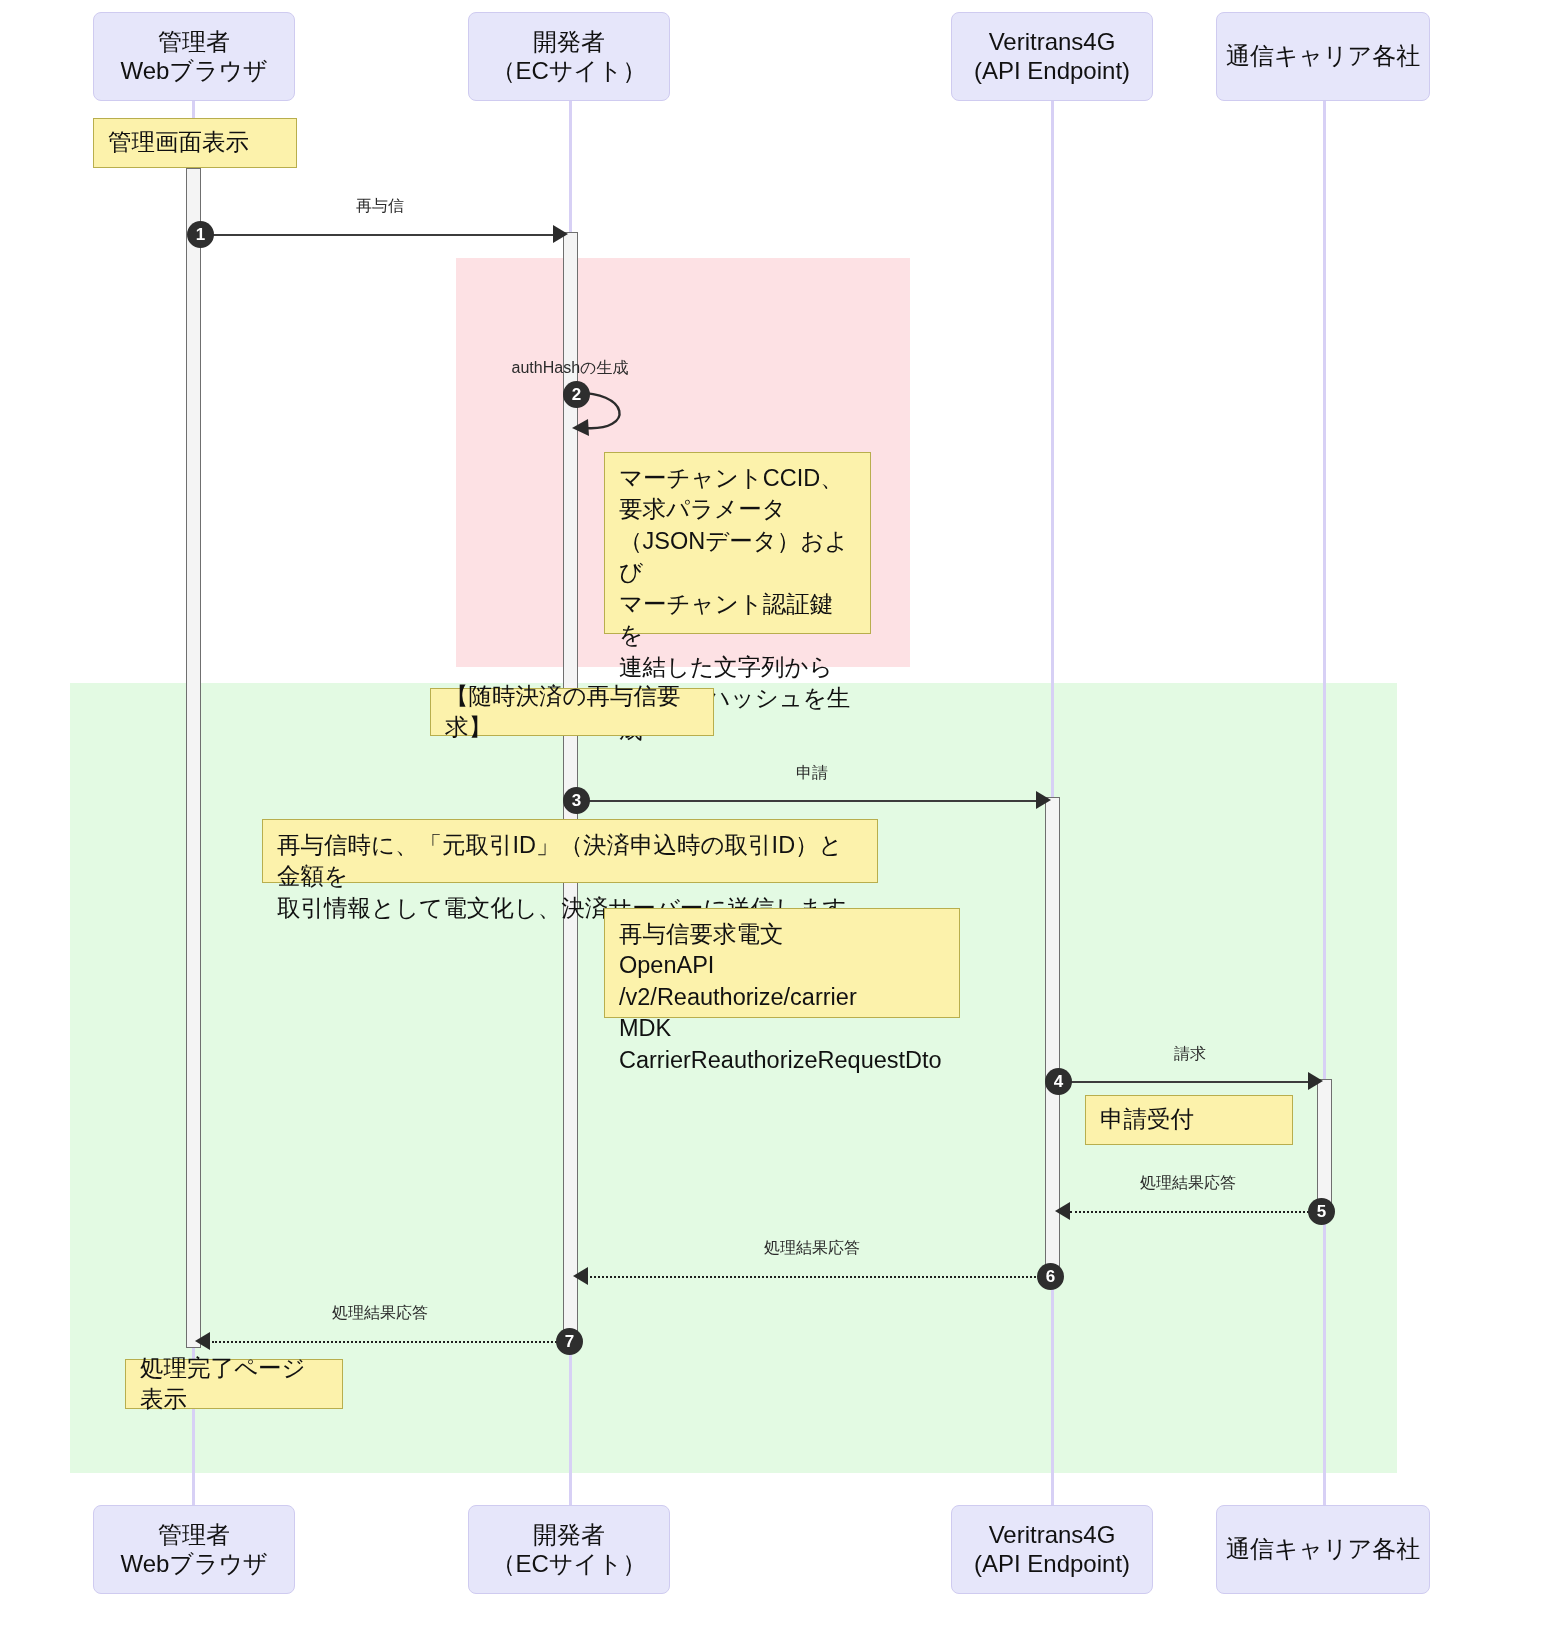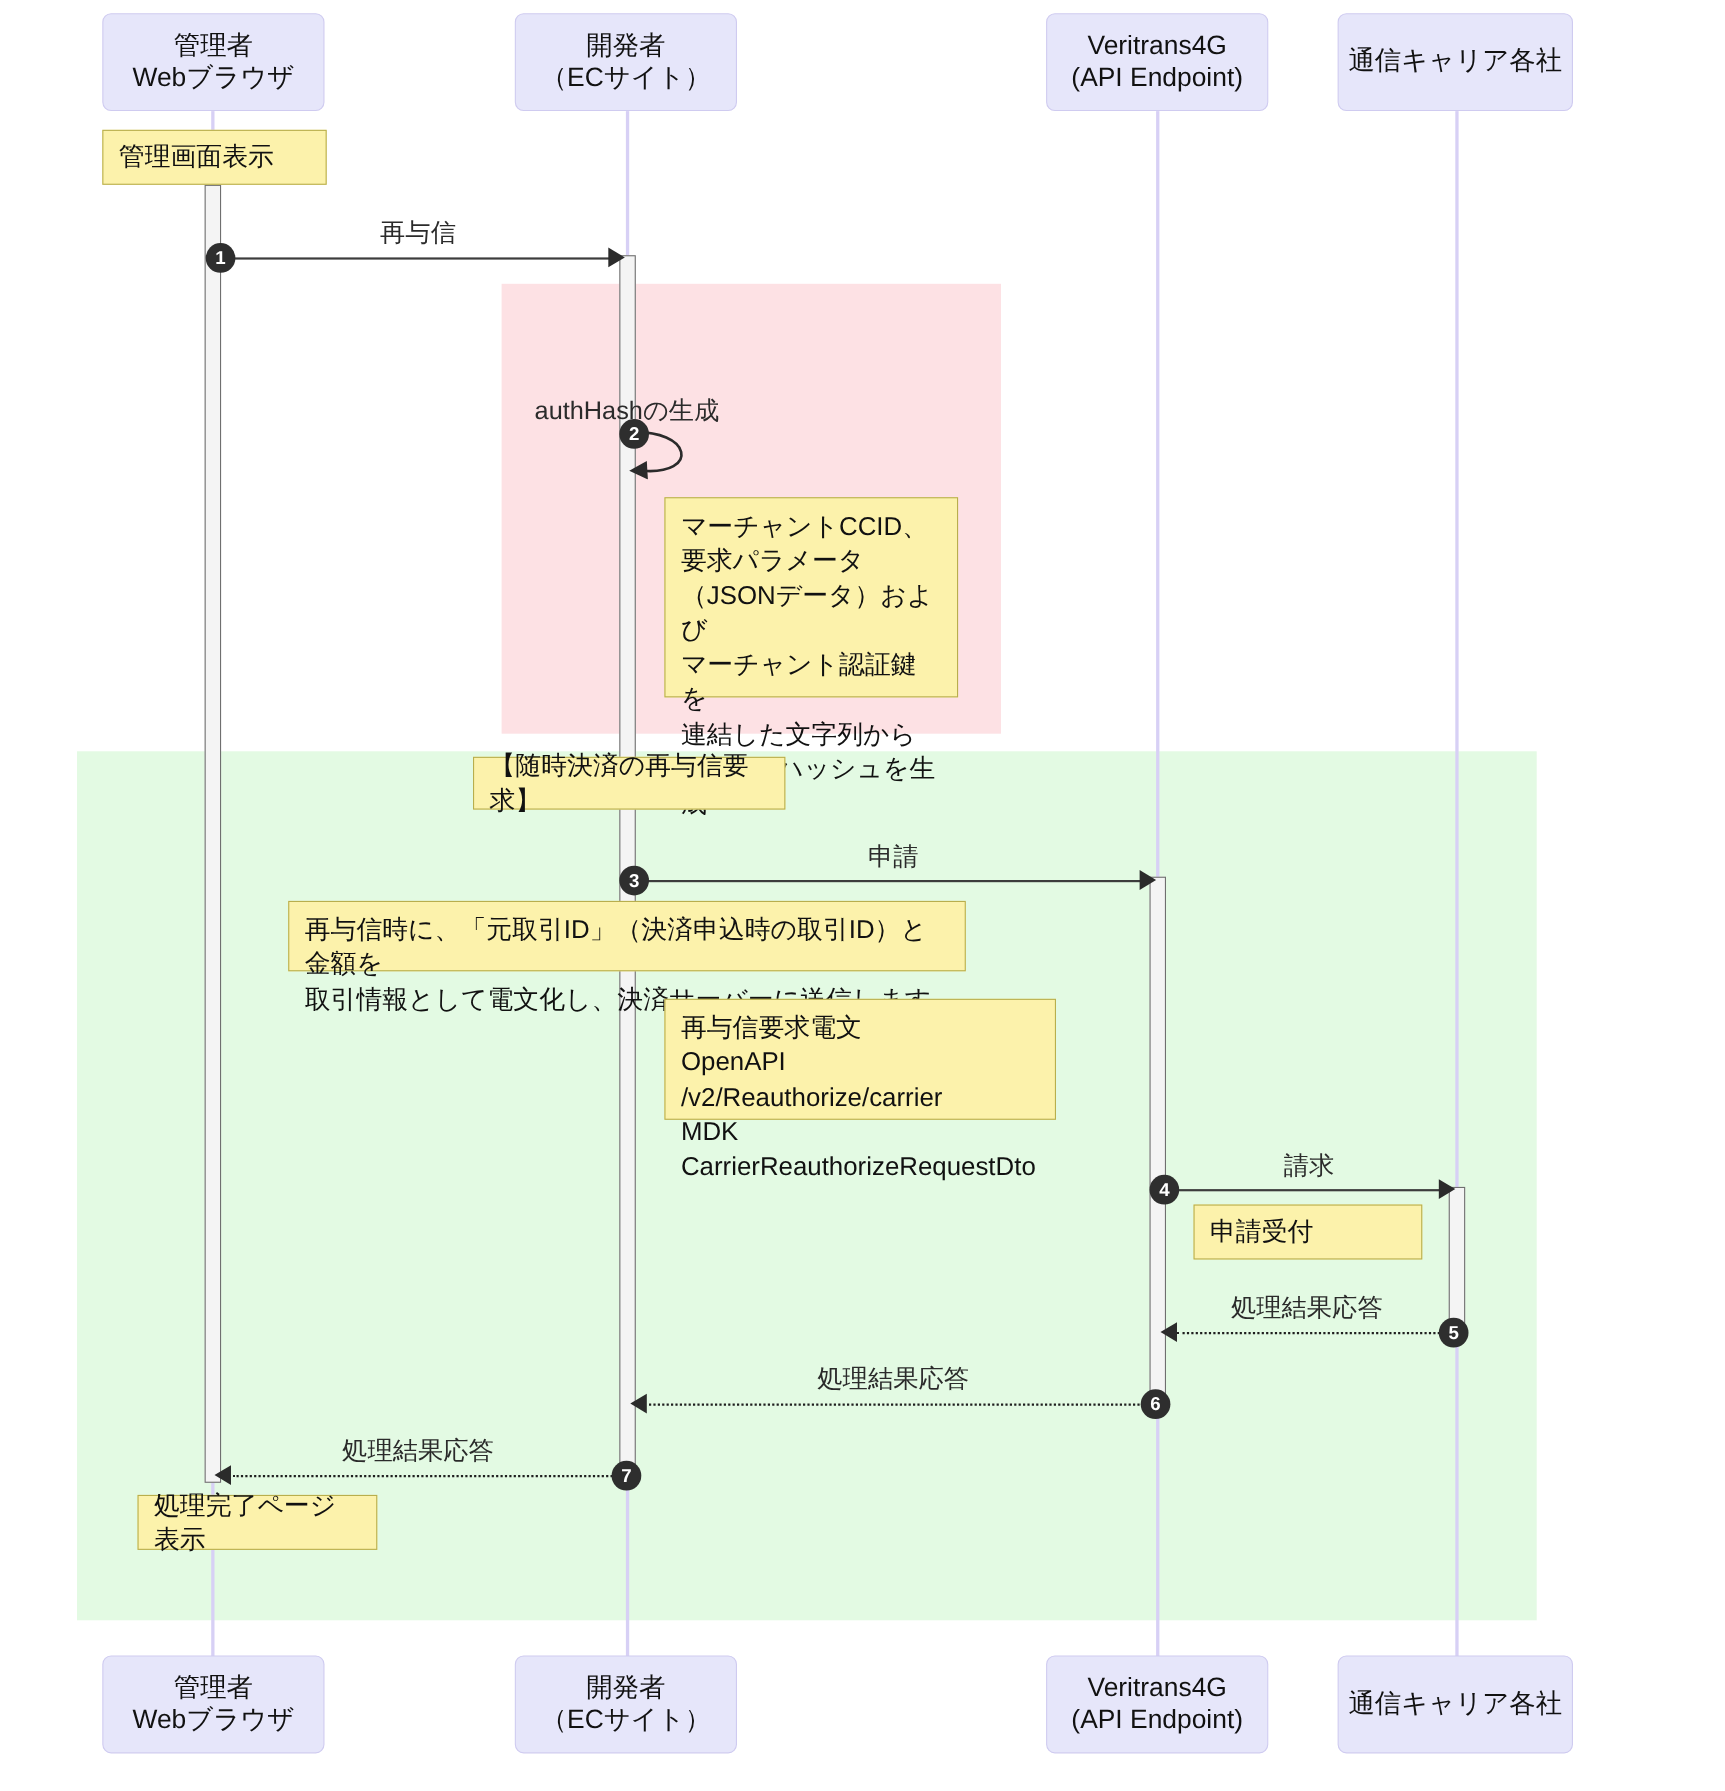--- a/index.html
+++ b/index.html
@@ -61,21 +61,21 @@
   .msg-line.dashed { border-top: 2.6px dotted #1f1f1f; }
   .arrowhead {
     position: absolute; width: 0; height: 0;
     border-top: 9px solid transparent;
     border-bottom: 9px solid transparent;
   }
   .arrowhead.right { border-left: 15px solid #2b2b2b; }
   .arrowhead.left  { border-right: 15px solid #2b2b2b; }
   .msg-label {
     position: absolute;
-    font-size: 23px;
+    font-size: 16px;
     color: #2b2b2b;
     white-space: nowrap;
     text-align: center;
   }
   .seq-badge {
     position: absolute;
     width: 27px; height: 27px; border-radius: 50%;
     background: #2e2e2e; color: #fff;
     font-size: 17px; font-weight: bold;
     display: flex; align-items: center; justify-content: center;

